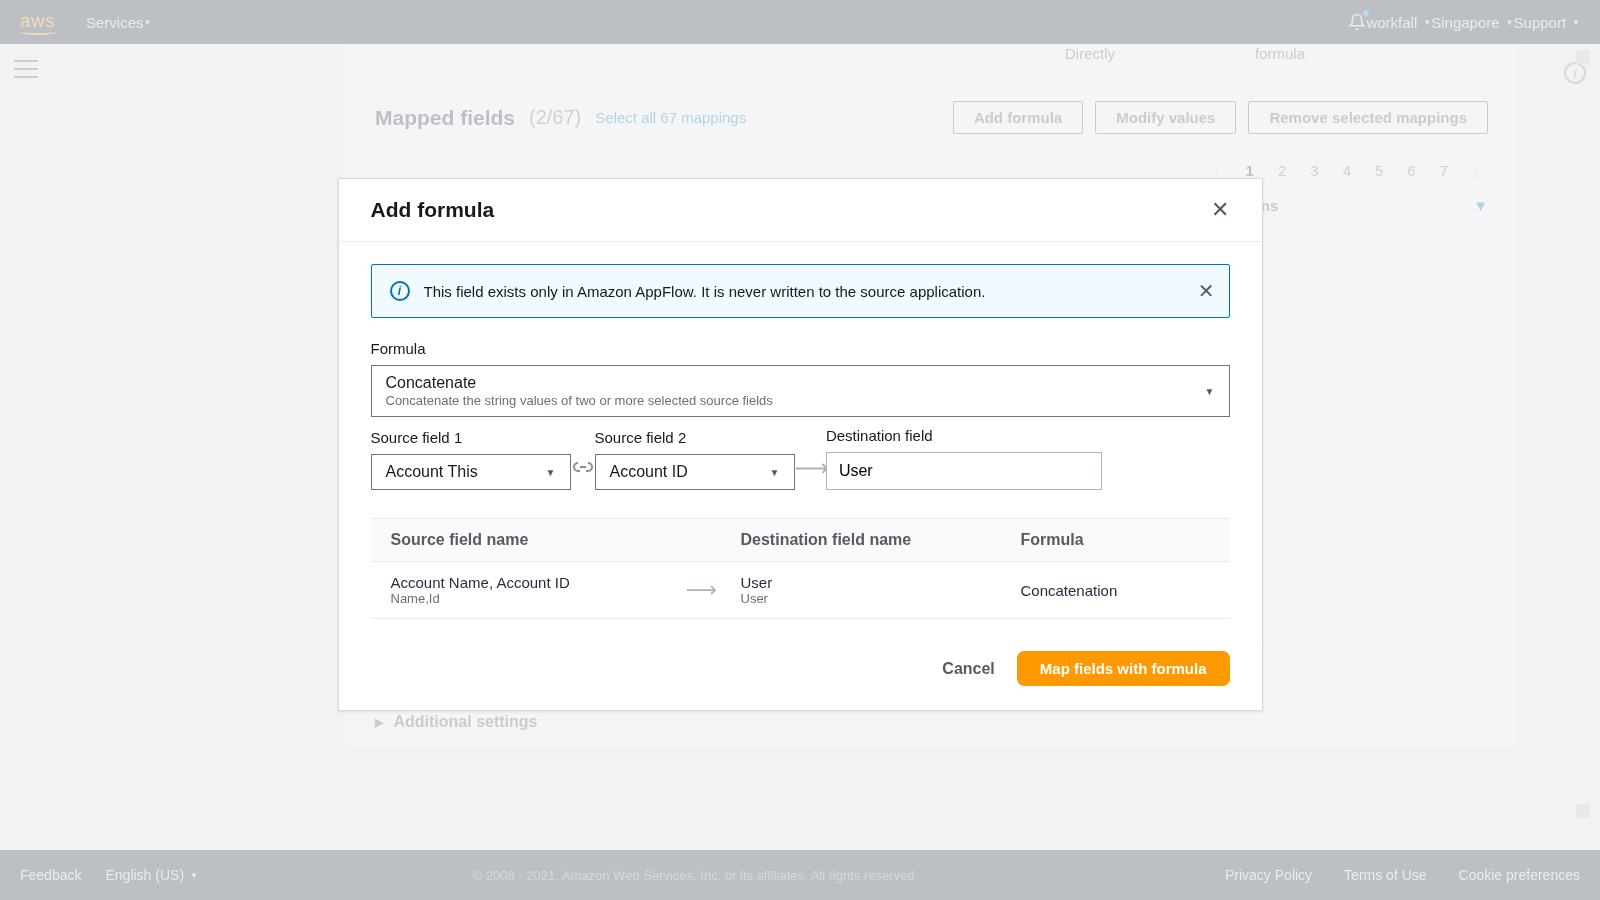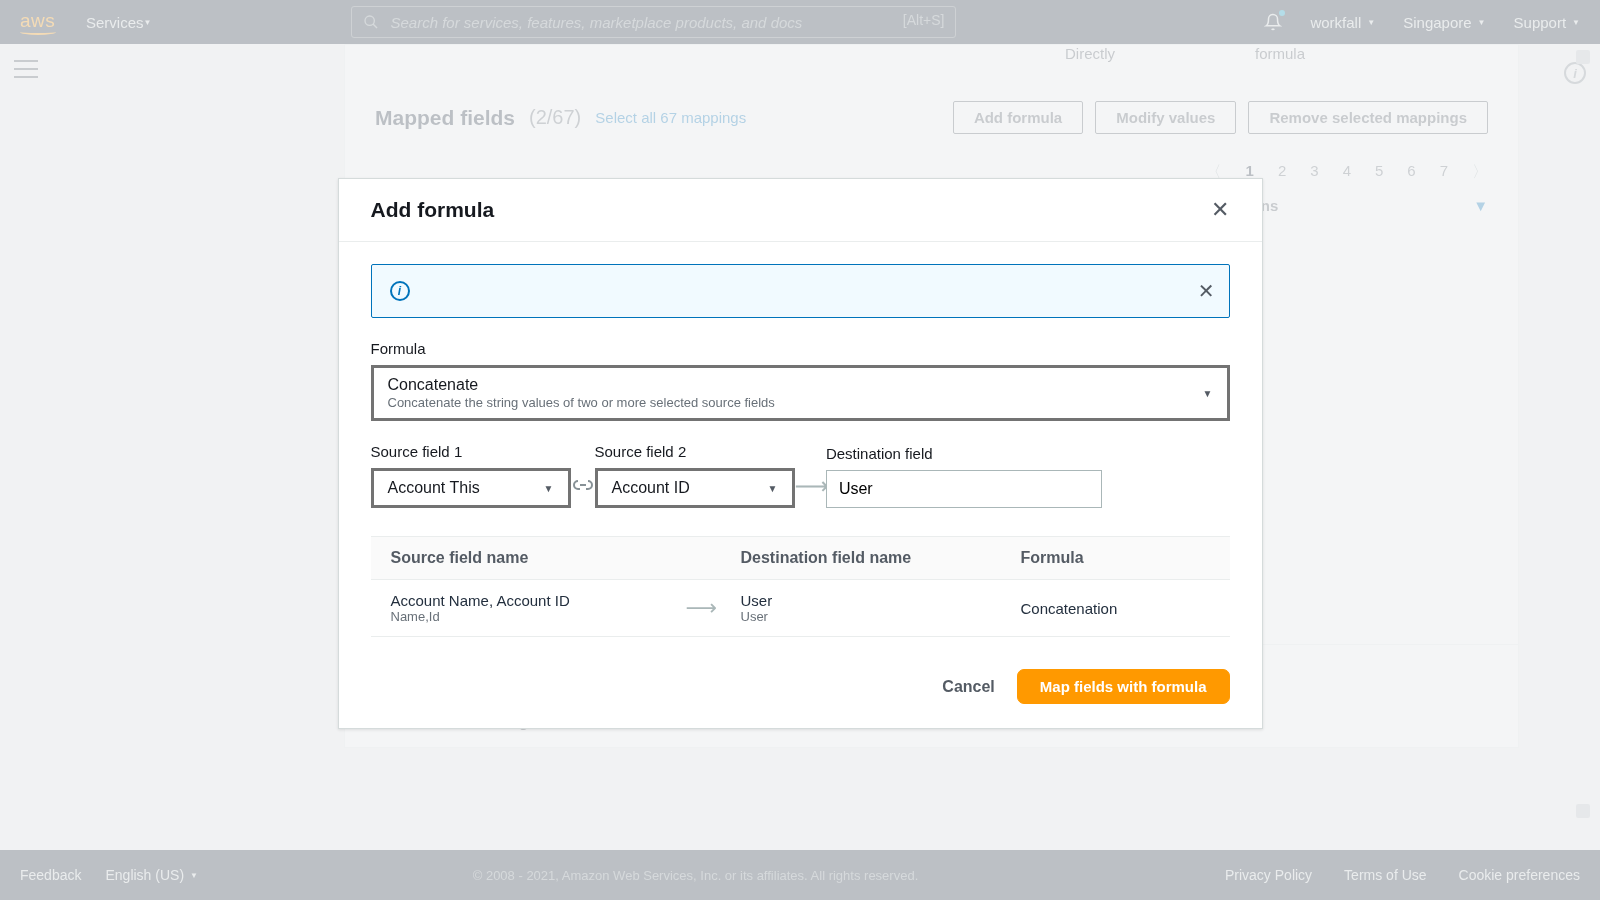--- a/index.html
+++ b/index.html
@@ -6,21 +6,21 @@
 body{width:1600px;height:900px;overflow:hidden;background:#f2f3f3;color:#232f3e;position:relative}
 .topbar{height:44px;background:#232f3e;display:flex;align-items:center;padding:0 20px;color:#d5dbdb}
 .aws-logo{color:#ff9900;font-weight:normal;font-size:19px;margin-right:30px;letter-spacing:0.5px}
 .aws-logo .smile{display:block;height:6px;width:36px;border-bottom:2px solid #ff9900;border-radius:0 0 50% 50%;margin-top:-3px}
 .services-btn{color:#d5dbdb;font-size:15px;display:flex;align-items:center;cursor:pointer}
 .search-wrap{margin-left:200px;flex:0 0 605px;position:relative}
 .search-input{width:100%;height:32px;background:transparent;border:1px solid #687078;border-radius:3px;padding:0 70px 0 38px;color:#d5dbdb;font-size:15px;font-style:italic}
 .search-input::placeholder{color:#879196;font-style:italic}
 .search-icon-svg{position:absolute;left:12px;top:8px;width:16px;height:16px;fill:none;stroke:#879196;stroke-width:2}
 .search-short{position:absolute;right:12px;top:6px;color:#879196;font-size:14px}
-.top-right{margin-left:auto;display:flex;align-items:center;gap:28px;font-size:15px}
+.top-right{margin-left:auto;display:flex;align-items:center;font-size:15px}
 .top-right .item{display:flex;align-items:center;gap:6px;cursor:pointer}
 .bell{position:relative}
 .bell::after{content:"";position:absolute;top:-3px;right:-3px;width:6px;height:6px;background:#00a1c9;border-radius:50%}
 .caret{font-size:8px}
 .hamburger{position:absolute;top:60px;left:14px;width:24px;height:18px;display:flex;flex-direction:column;justify-content:space-between;cursor:pointer}
 .hamburger span{height:2px;background:#545b64;display:block}
 .main{position:absolute;top:44px;left:44px;right:0;bottom:0;padding:0}
 .panel{margin:0 0 0 300px;width:1175px;background:#fff;border:1px solid #eaeded;padding:0}
 .info-side{position:absolute;right:14px;top:62px;width:22px;height:22px;border:2px solid #879196;border-radius:50%;display:flex;align-items:center;justify-content:center;font-size:13px;color:#879196;font-style:italic;font-weight:bold;cursor:pointer}
 .tabs-row{height:32px;display:flex;gap:140px;padding:0 30px 0 720px;font-size:15px;color:#545b64}
@@ -55,25 +55,25 @@
 .modal{width:925px;background:#fff;border:1px solid #d5dbdb;box-shadow:0 1px 3px rgba(0,0,0,0.1)}
 .modal-header{display:flex;align-items:center;padding:18px 32px;border-bottom:1px solid #eaeded}
 .modal-header h3{font-size:21px;font-weight:700;color:#16191f}
 .close-x{margin-left:auto;font-size:22px;color:#545b64;cursor:pointer;font-weight:300}
 .modal-body{padding:22px 32px}
 .info-alert{border:1px solid #0073bb;background:#f1faff;padding:16px 18px;display:flex;align-items:center;position:relative;border-radius:2px}
 .info-alert .ii{width:20px;height:20px;border:2px solid #0073bb;border-radius:50%;display:flex;align-items:center;justify-content:center;font-size:12px;color:#0073bb;font-weight:bold;font-style:italic;margin-right:14px;flex-shrink:0}
 .info-alert .txt{font-size:15px;color:#16191f}
 .info-alert .dismiss{position:absolute;right:14px;top:14px;font-size:20px;color:#545b64;cursor:pointer}
 .modal .label{font-size:15px;color:#16191f;margin:22px 0 8px}
-.select-box{border:3px solid #737373;padding:8px 14px;position:relative;cursor:pointer;background:#fff}
+.select-box{border:1px solid #737373;padding:8px 14px;position:relative;cursor:pointer;background:#fff}
 .select-box .main-txt{font-size:16px;color:#16191f}
 .select-box .desc{font-size:13px;color:#687078;margin-top:1px}
 .select-box .dd{position:absolute;right:14px;top:50%;transform:translateY(-50%);font-size:10px;color:#545b64}
-.fields-row{display:flex;align-items:flex-end;margin-top:22px}
+.fields-row{display:flex;align-items:flex-end;margin-top:10px}
 .fields-row .field{flex:0 0 auto}
 .fields-row .field.w1{width:200px}
 .fields-row .field.w2{width:200px}
 .fields-row .field.w3{width:276px}
 .link-icon{font-size:18px;color:#879196;padding-bottom:10px}
 .arrow-long{font-size:24px;color:#aab7b8;padding-bottom:8px;letter-spacing:-3px}
 .dest-input{border:1px solid #aab7b8;padding:9px 12px;font-size:16px;width:100%}
 .tbl{margin-top:28px;border-top:1px solid #eaeded;border-bottom:1px solid #eaeded}
 .tbl-head{display:flex;padding:12px 20px;font-size:16px;font-weight:700;color:#545b64;background:#fafafa;border-bottom:1px solid #eaeded}
 .tbl-head .t1{width:350px}
@@ -94,28 +94,20 @@
 
 <div class="topbar">
   <div class="aws-logo">
     <span>aws</span>
     <span class="smile"></span>
   </div>
   <div class="services-btn">
     <span>Services</span>
       <span class="caret">▼</span>
   </div>
-  <div class="search-wrap">
-    <svg class="search-icon-svg" viewBox="0 0 24 24">
-        <circle cx="10" cy="10" r="7"></circle>
-        <line x1="15" y1="15" x2="21" y2="21"></line>
-      </svg>
-    <input class="search-input" placeholder="Search for services, features, marketplace products, and docs" style="">
-    <span class="search-short">[Alt+S]</span>
-  </div>
   <div class="top-right">
     <div class="item bell">
       <svg width="18" height="18" viewBox="0 0 24 24" fill="none" stroke="#d5dbdb" stroke-width="2">
           <path d="M18 8a6 6 0 0 0-12 0c0 7-3 9-3 9h18s-3-2-3-9"></path>
           <path d="M13.7 21a2 2 0 0 1-3.4 0"></path>
         </svg>
     </div>
     <div class="item">
         <span>workfall</span>
         <span class="caret">▼</span>
@@ -213,20 +205,21 @@
 
 <div class="overlay">
   <div class="modal">
     <div class="modal-header">
       <h3>Add formula</h3>
       <span class="close-x">✕</span>
     </div>
     <div class="modal-body">
       <div class="info-alert">
         <div class="ii">i</div>
+        <div class="txt">This field exists only in Amazon AppFlow. It is never written to the source application.</div>
         <span class="dismiss">✕</span>
       </div>
       <div class="label">Formula</div>
       <div class="select-box">
         <div class="main-txt">Concatenate</div>
         <div class="desc">Concatenate the string values of two or more selected source fields</div>
         <span class="dd">▼</span>
       </div>
       <div class="fields-row">
         <div class="field w1">

